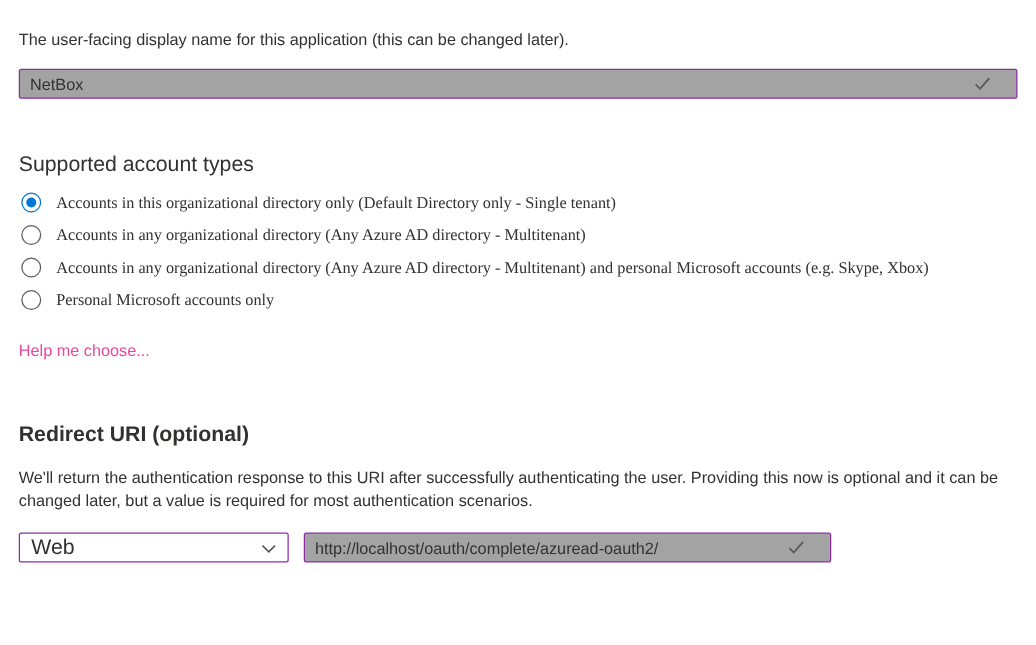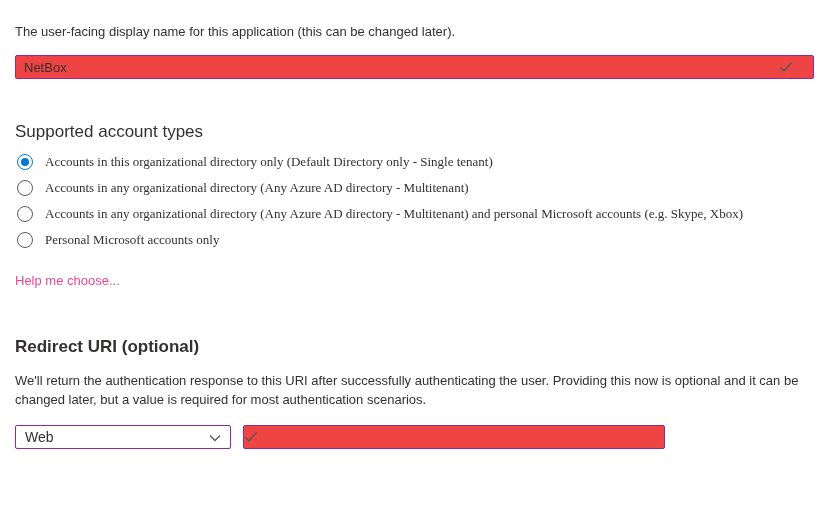--- a/index.html
+++ b/index.html
@@ -35,21 +35,21 @@
   .name-heading { margin-top: 2px; }
   .name-desc { margin-top: 13px; }
 
   .input-box {
     margin-top: 15px;
     height: 24px;
     border: 1px solid #8a2da5;
     border-radius: 2px;
     display: flex;
     align-items: center;
-    background: #ef4444;
+    background: #a3a3a3;
     padding: 0 20px 0 0;
   }
   .input-box input {
     flex: 1;
     border: none;
     outline: none;
     height: 20px;
     font-family: "Liberation Sans", sans-serif;
     font-size: 13px;
     color: #323130;
@@ -112,21 +112,21 @@
   }
   .select-box {
     width: 216px;
     height: 24px;
     border: 1px solid #8a2da5;
     border-radius: 2px;
     display: flex;
     align-items: center;
     justify-content: space-between;
     padding: 0 9px;
-    font-size: 14px;
+    font-size: 17px;
     color: #323130;
     cursor: pointer;
     background: #fff;
   }
   .uri-box { width: 422px; margin-top: 0; }
 </style>
 </head>
 <body>
 
 <div class="page">
@@ -174,20 +174,21 @@
   <div class="controls-row">
     <div class="select-box">
       <span>Web</span>
       <span>
         <svg width="12" height="8" viewBox="0 0 12 8">
             <path d="M1 1.5 L6 6.5 L11 1.5" fill="none" stroke="#575757" stroke-width="1.3"></path>
           </svg>
       </span>
     </div>
     <div class="input-box uri-box">
+      <input type="text" value="http://localhost/oauth/complete/azuread-oauth2/" style="">
       <span class="check-icon">
         <svg width="14" height="12" viewBox="0 0 14 12">
             <path d="M1.5 6.5 L5 10 L12.5 1.5" fill="none" stroke="#575757" stroke-width="1.4"></path>
           </svg>
       </span>
     </div>
   </div>
 
 </div>
 

